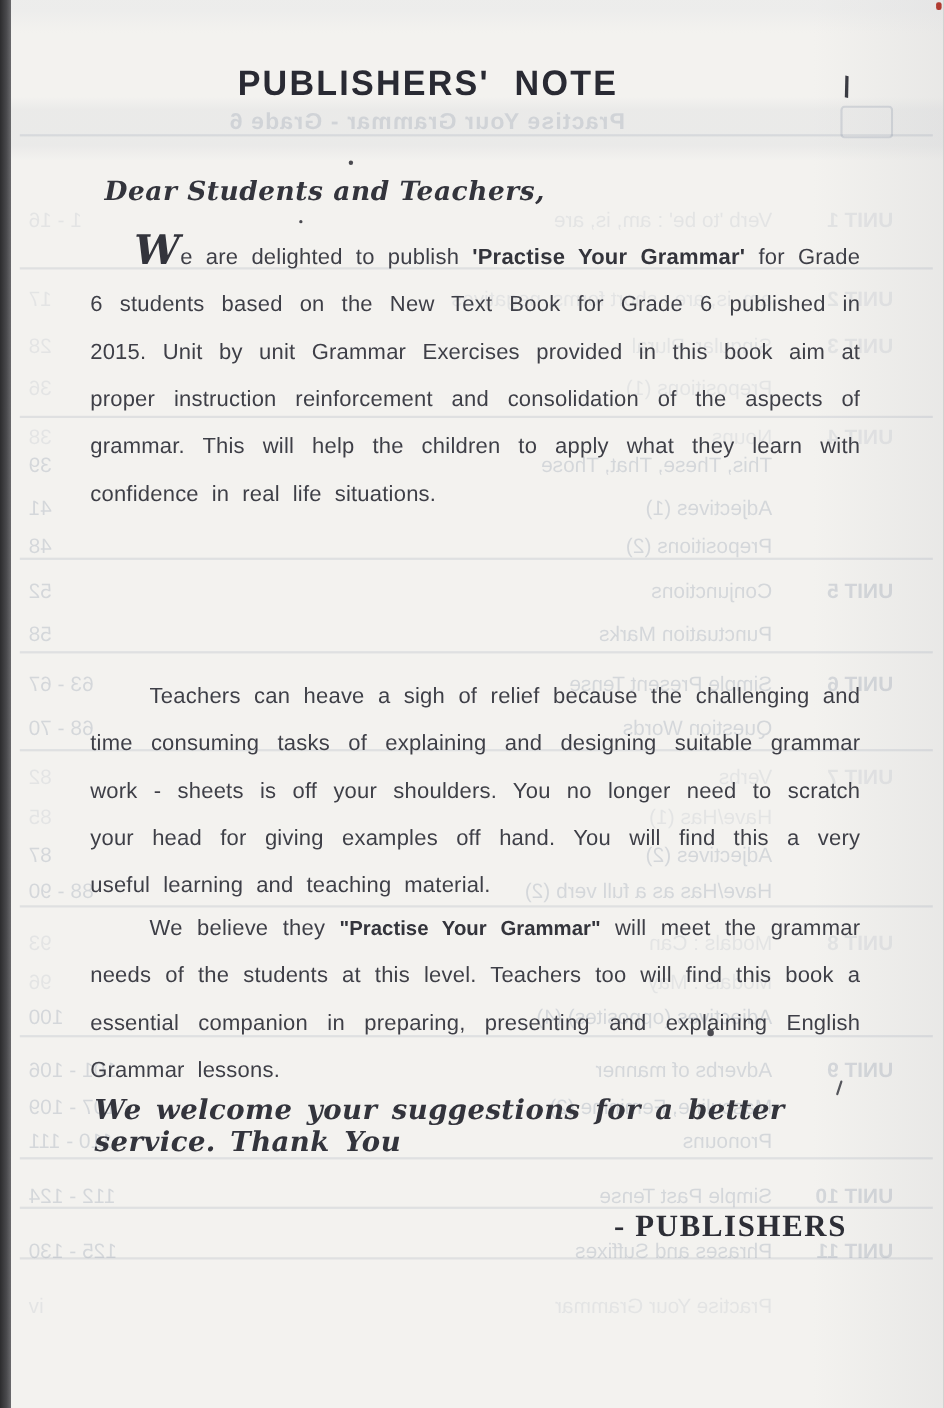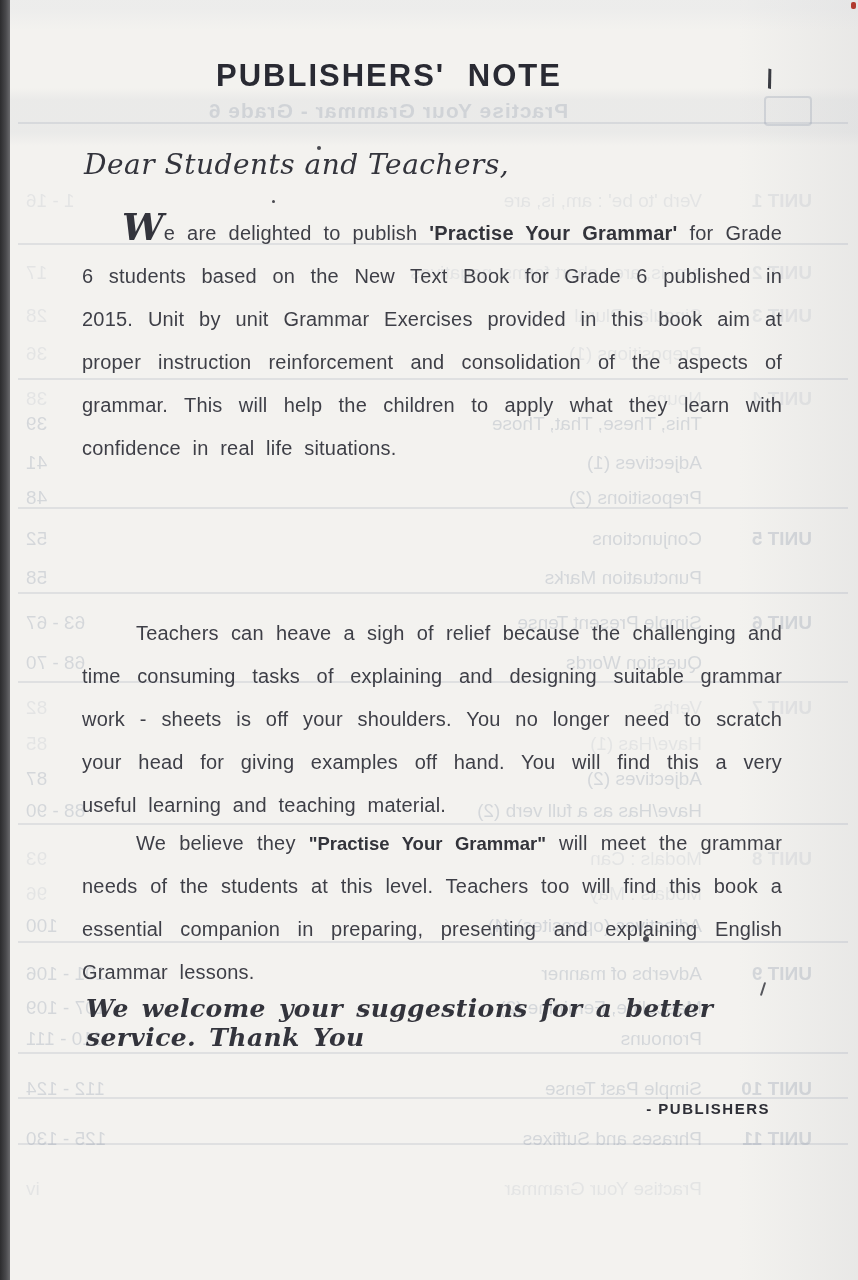--- a/index.html
+++ b/index.html
@@ -53,23 +53,23 @@
   .title{
     position:absolute;top:58px;left:0;right:90px;margin:0;text-align:center;
     font-size:31px;font-weight:800;letter-spacing:2px;word-spacing:12px;
     color:#292a33;transform:scaleY(1.04);
   }
   .tick-mark{
     position:absolute;top:64px;left:756px;font-size:26px;font-weight:700;color:#3a3b42;
     transform:rotate(12deg);
   }
   .greeting{
-    position:absolute;top:148px;left:74px;margin:0;
-    font-family:"DejaVu Serif", serif;font-style:italic;font-weight:400;
-    font-size:28px;color:#33343c;letter-spacing:.5px;
+    position:absolute;top:148px;left:74px;margin:11px;
+    font-family:"DejaVu Serif", serif;font-style:italic;font-weight:700;
+    font-size:24px;color:#33343c;letter-spacing:.5px;
   }
   .para{
     position:absolute;left:72px;width:700px;margin:0;
     font-size:20px;line-height:43px;text-align:justify;
     word-spacing:6px;letter-spacing:.2px;color:#3e3f47;
   }
   .p1{top:206px;text-indent:40px;}
   .p2{top:462px;text-indent:54px;}
   .p3{top:612px;text-indent:54px;}
   .p4{top:822px;text-indent:54px;}
@@ -79,21 +79,21 @@
   }
   .bold{font-weight:700;color:#33343b;margin-top:32px;}
   .bold.small{font-size:18.5px;letter-spacing:0;}
   .closing{
     position:absolute;top:994px;left:76px;width:690px;margin:0;
     font-family:"DejaVu Serif", serif;font-style:italic;font-weight:700;
     font-size:25px;color:#33343c;letter-spacing:.4px;word-spacing:4px;
   }
   .signature{
     position:absolute;top:1100px;right:88px;margin:0;
-    font-size:15px;font-weight:800;letter-spacing:1.5px;color:#2d2e36;
+    font-size:28px;font-weight:800;letter-spacing:1.5px;color:#2d2e36;font-family:Liberation Serif, serif;
   }
   
   .speck{position:absolute;background:#4a4a50;border-radius:50%;}
   .speck.a{left:307px;top:146px;width:4px;height:4px;}
   .speck.b{left:633px;top:936px;width:6px;height:6px;}
   .speck.c{left:752px;top:982px;width:2px;height:14px;border-radius:2px;transform:rotate(18deg);background:#55565c;}
   .speck.d{left:262px;top:200px;width:3px;height:3px;}
   .speck.red{left:851px;top:2px;width:5px;height:7px;background:#b03a30;border-radius:2px;}
 </style>
 </head>

